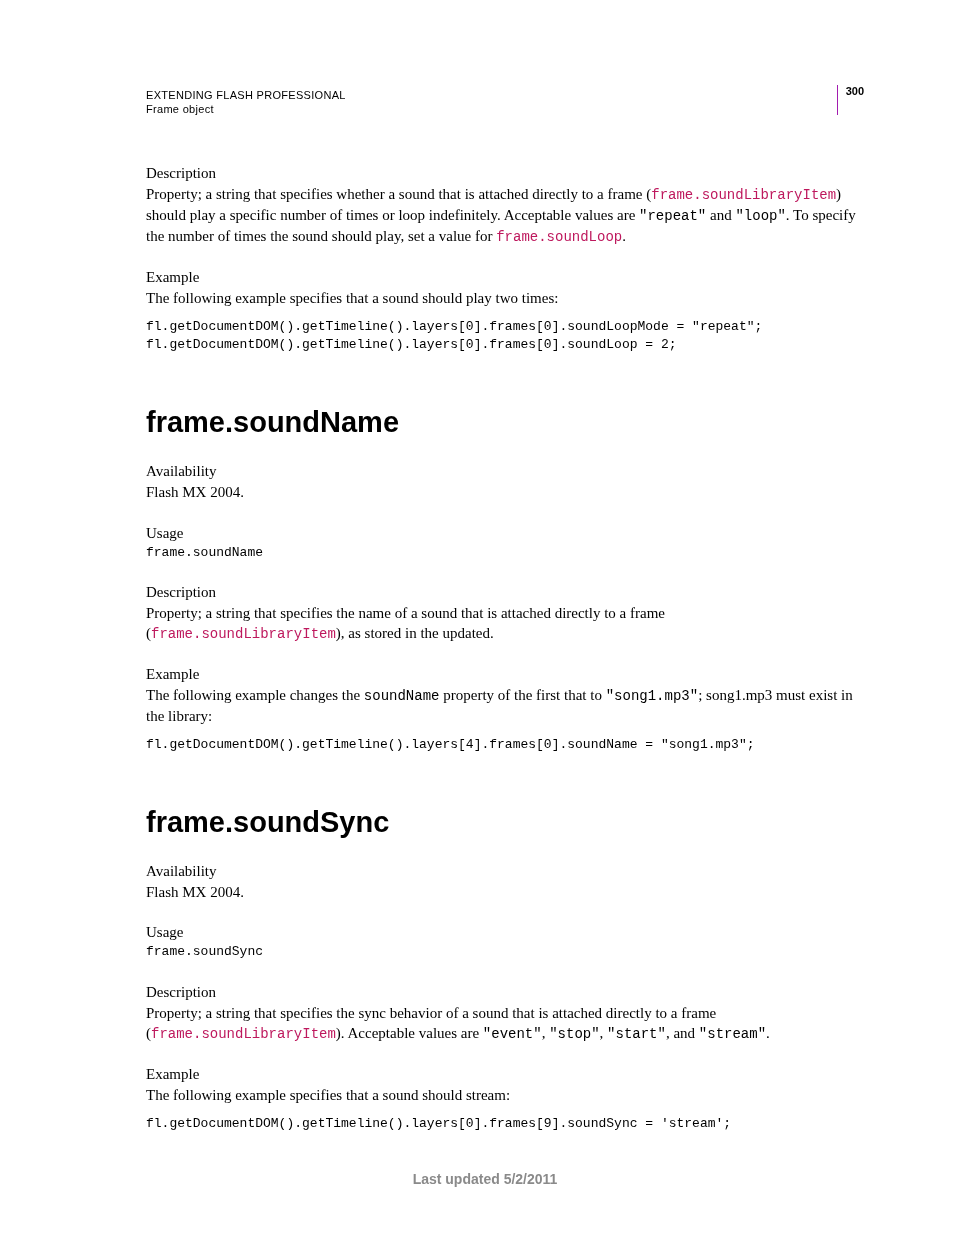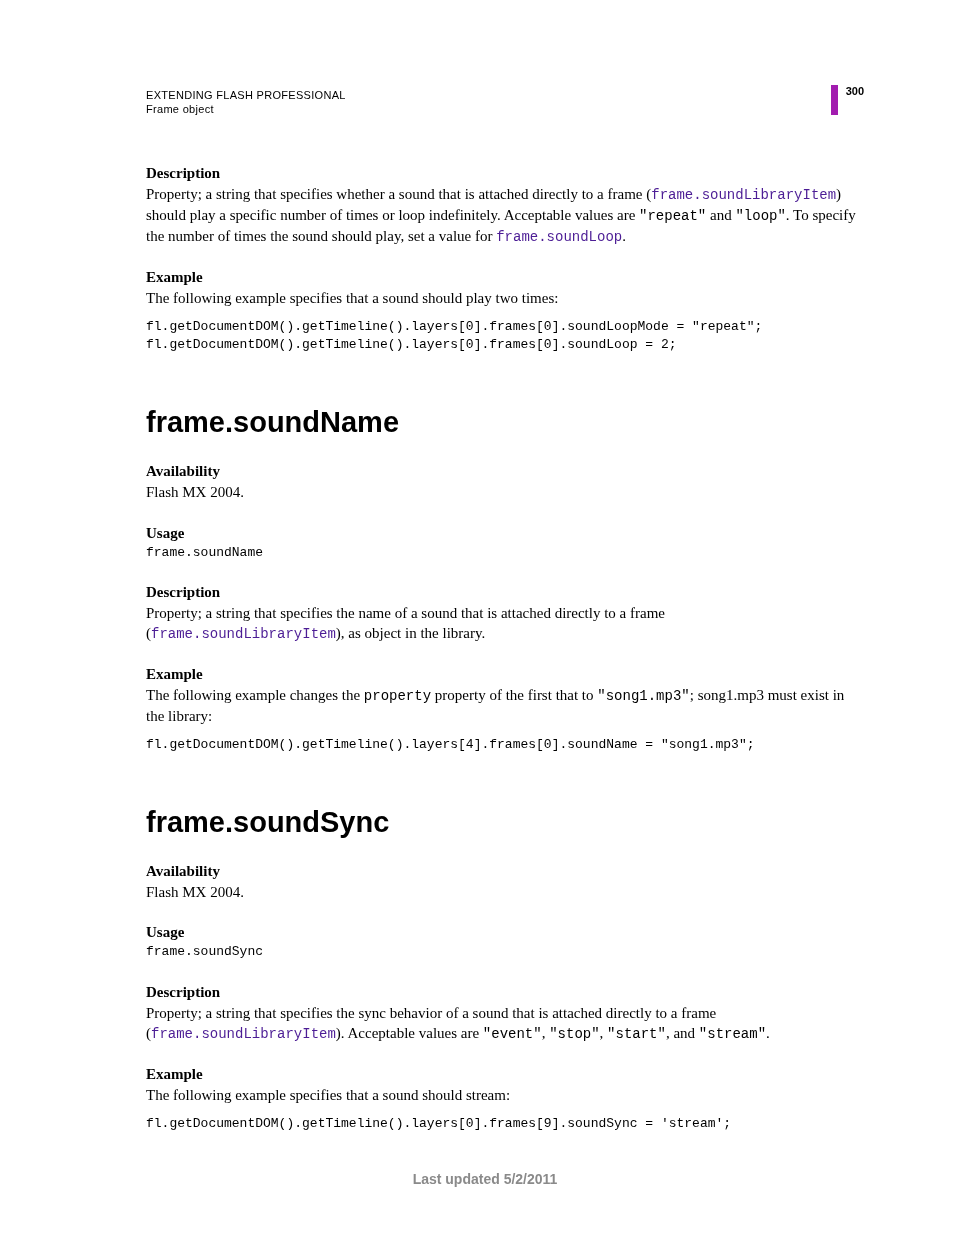--- a/index.html
+++ b/index.html
@@ -32,35 +32,35 @@
     text-transform: uppercase;
   }
   .header-subtitle {
     font-weight: normal;
     margin-top: 2px;
   }
   .page-number {
     font-family: "Myriad Pro", Arial, sans-serif;
     font-size: 11px;
     font-weight: bold;
-    border-left: 7px solid #a21caf;
+    border-left: 1px solid #a21caf;
     padding-left: 8px;
     padding-bottom: 18px;
   }
   .section-heading {
-    font-weight: bold;
+    font-weight: normal;
     margin-top: 22px;
     margin-bottom: 2px;
   }
   .body-text {
     line-height: 1.35;
     margin-bottom: 4px;
   }
   .link {
-    color: #4c1d95;
+    color: #be185d;
     font-family: "Courier New", monospace;
     font-size: 14px;
   }
   .mono {
     font-family: "Courier New", monospace;
     font-size: 14px;
   }
   .code-block {
     font-family: "Courier New", monospace;
     font-size: 13px;
@@ -117,26 +117,26 @@
     <h2 class="api-name">frame.soundName</h2>
 
     <div class="section-heading">Availability</div>
     <div class="body-text">Flash MX 2004.</div>
 
     <div class="section-heading">Usage</div>
     <div class="code-block" style="margin-top:2px">frame.soundName</div>
 
     <div class="section-heading">Description</div>
     <div class="body-text">
-      <span>Property; a string that specifies the name of a sound that is attached directly to a frame (</span><span class="link">frame.soundLibraryItem</span><span>), as object in the library.</span>
+      <span>Property; a string that specifies the name of a sound that is attached directly to a frame (</span><span class="link">frame.soundLibraryItem</span><span>), as stored in the updated.</span>
     </div>
 
     <div class="section-heading">Example</div>
     <div class="body-text">
-      <span>The following example changes the </span><span class="mono">property</span><span> property of the first that to </span><span class="mono">"song1.mp3"</span><span>; song1.mp3 must exist in the library:</span>
+      <span>The following example changes the </span><span class="mono">soundName</span><span> property of the first that to </span><span class="mono">"song1.mp3"</span><span>; song1.mp3 must exist in the library:</span>
     </div>
     <div class="code-block">fl.getDocumentDOM().getTimeline().layers[4].frames[0].soundName = "song1.mp3";</div>
   </div>
 
   <div>
     <h2 class="api-name">frame.soundSync</h2>
 
     <div class="section-heading">Availability</div>
     <div class="body-text">Flash MX 2004.</div>
 

